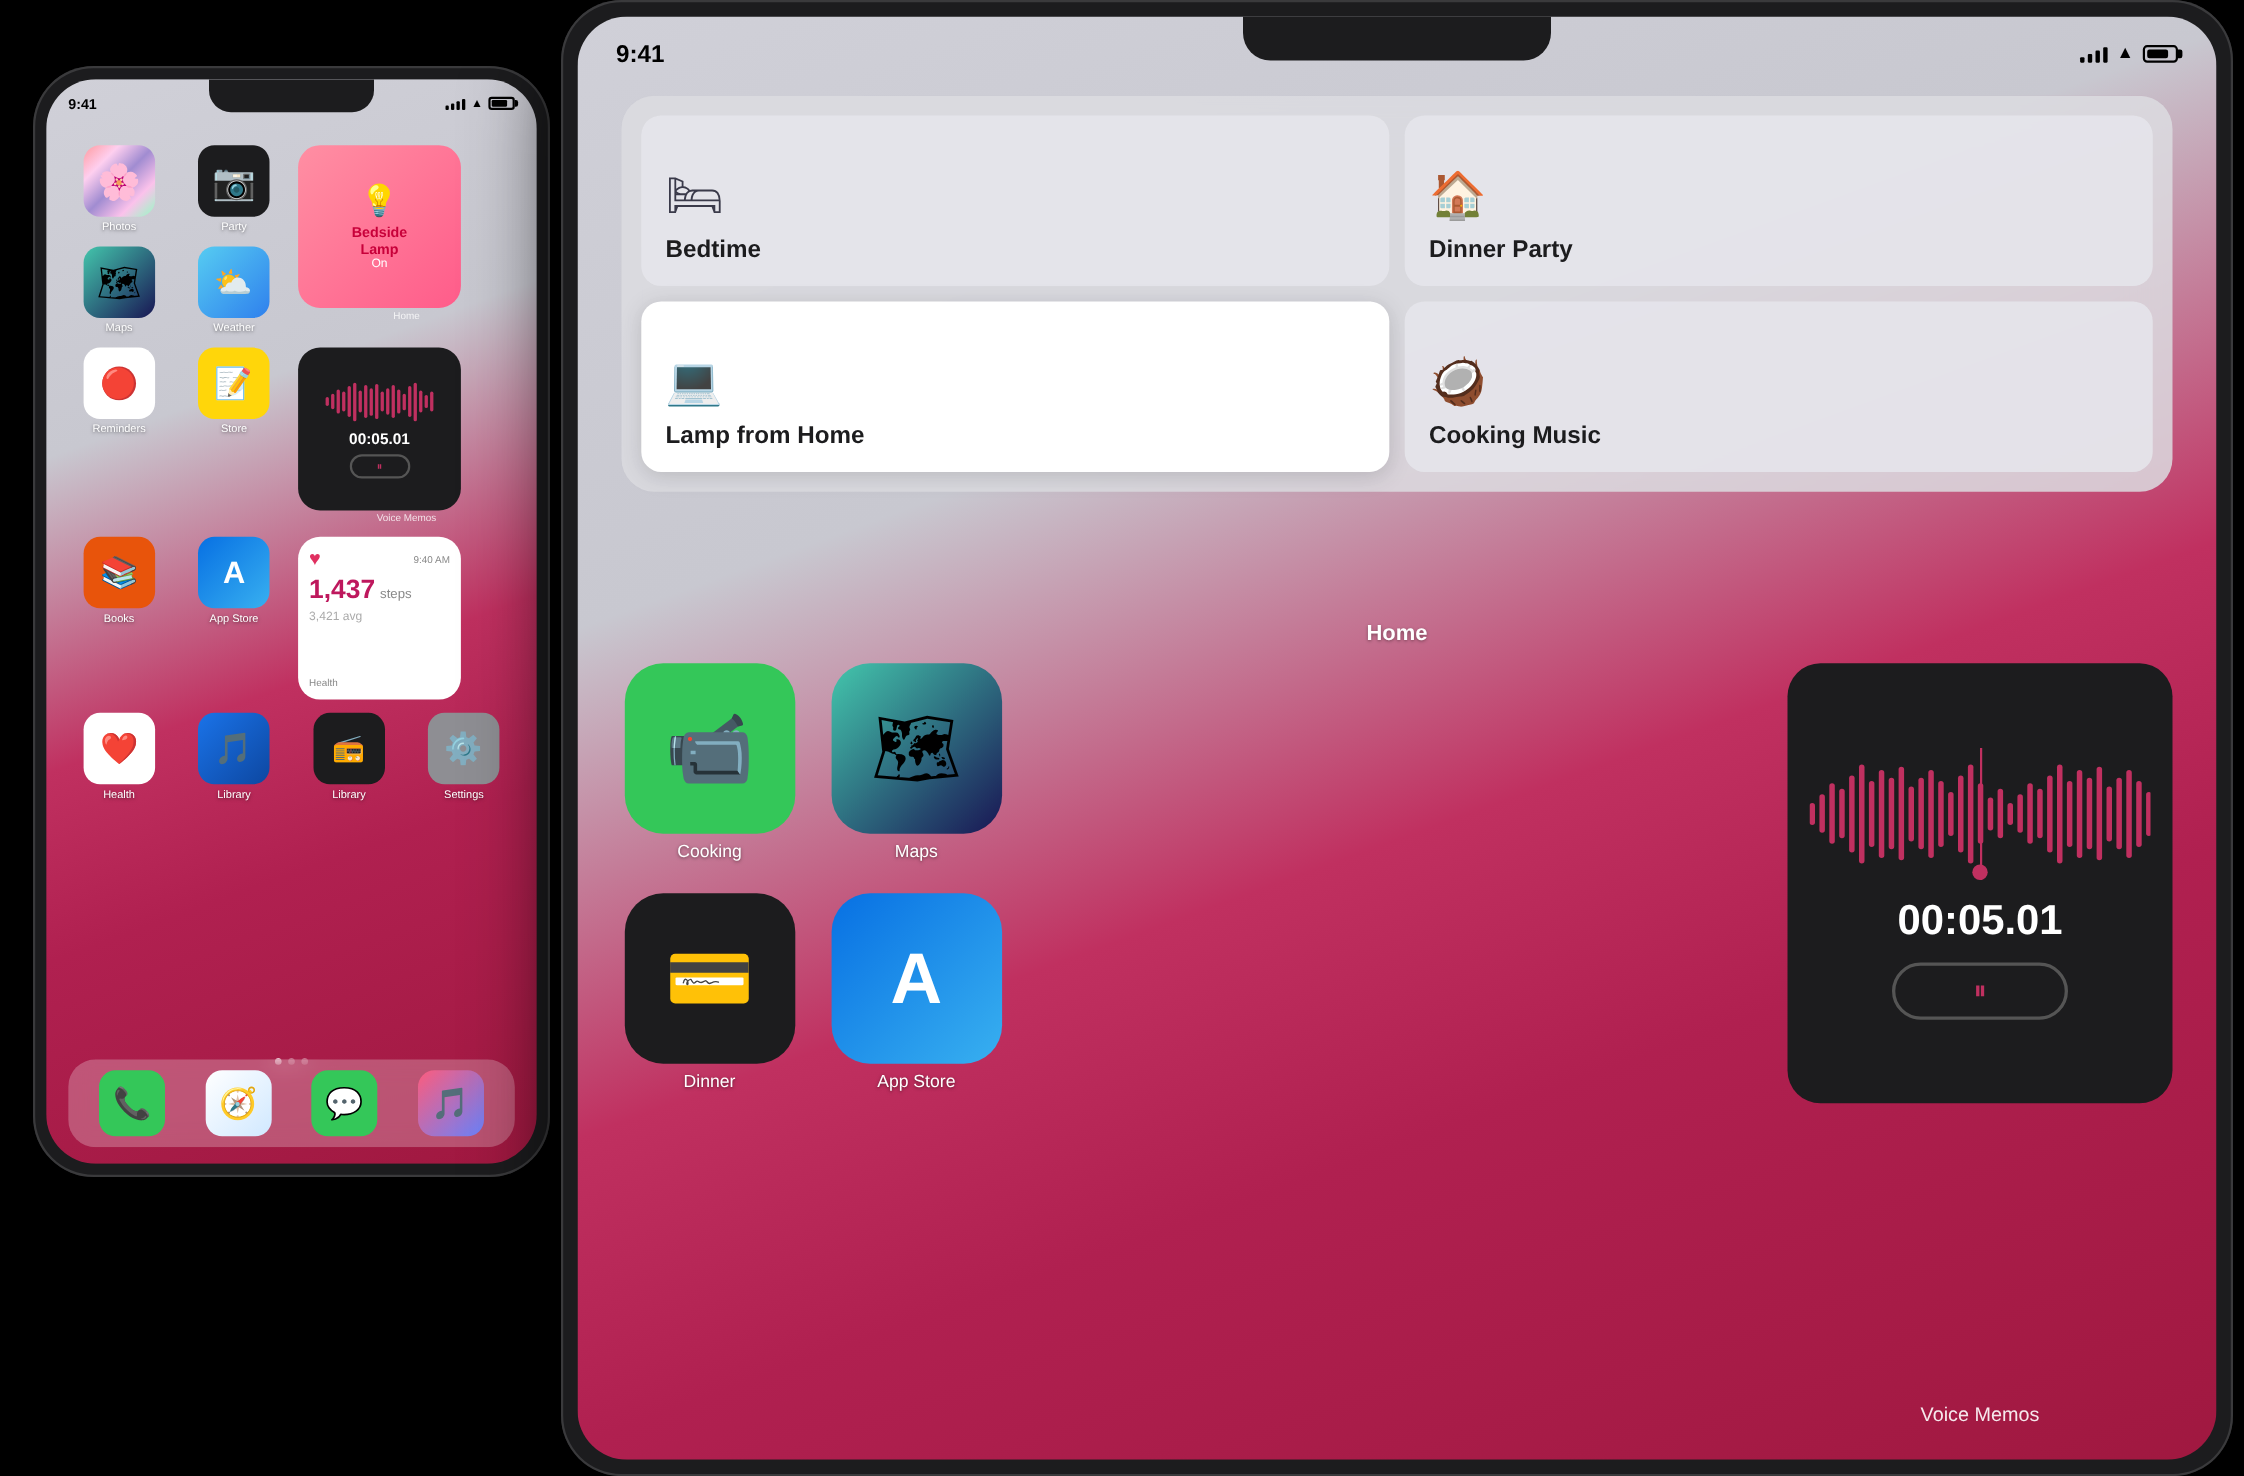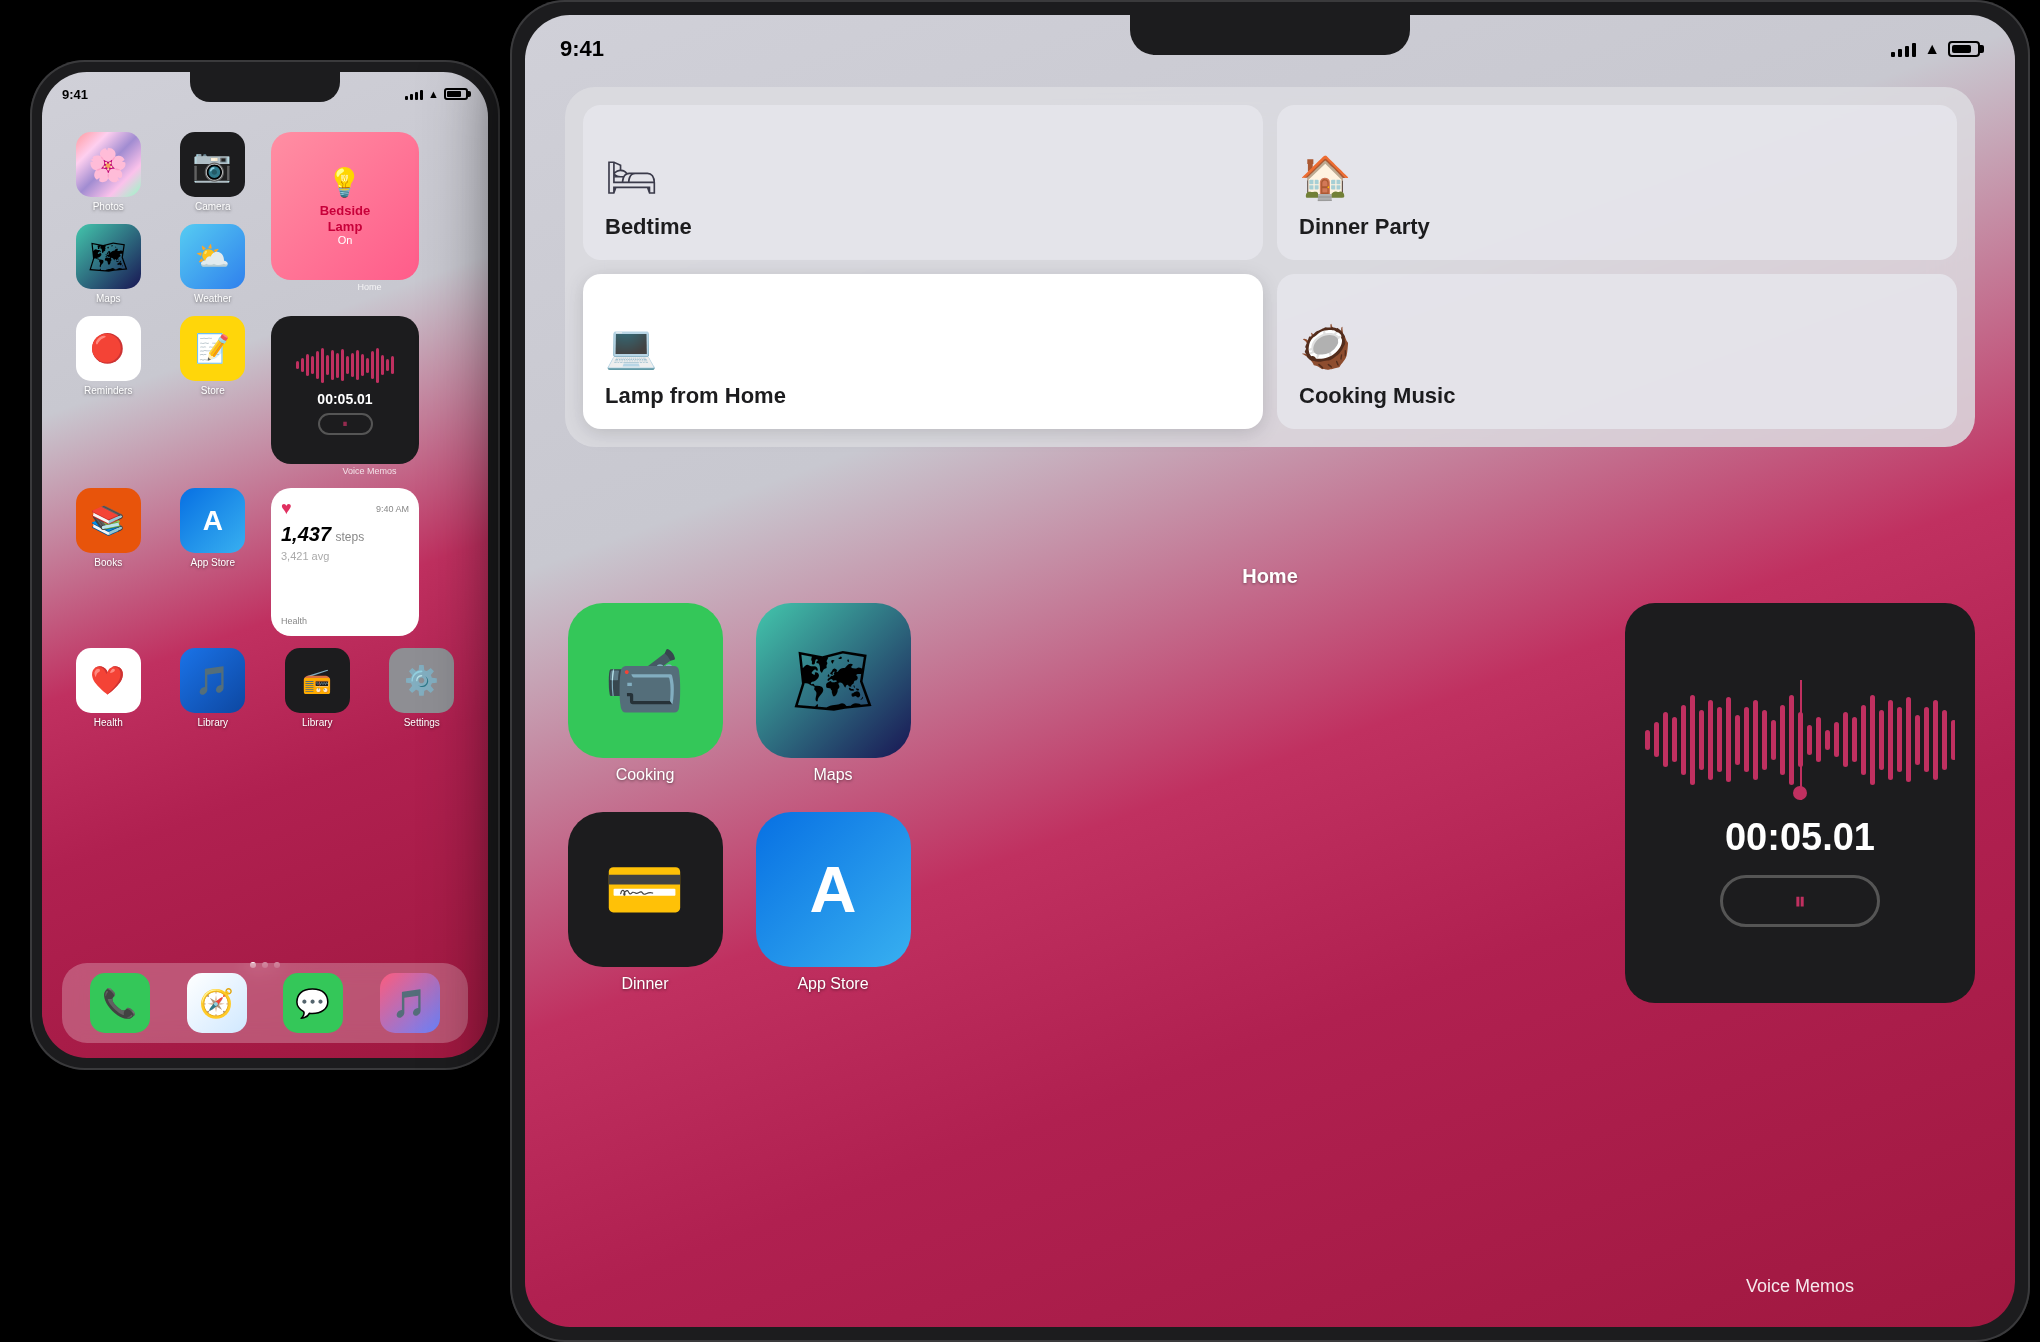--- a/index.html
+++ b/index.html
@@ -243,24 +243,23 @@
     }
     .health-heart {
       color: #e03060;
       font-size: 18px;
     }
     .health-time {
       font-size: 9px;
       color: #888;
     }
     .health-steps {
-      font-size: 20px;
+      font-size: 24px;
       font-weight: 700;
-      color: #000000;
-      font-style: italic;
+      color: #be185d;
     }
     .health-unit {
       font-size: 12px;
       color: #888;
     }
     .health-avg {
       font-size: 11px;
       color: #aaa;
       margin-top: 4px;
     }
@@ -605,21 +604,21 @@
         <div class="app-icon photos-bg">
           <span style="font-size:32px;">🌸</span>
         </div>
         <span class="app-label">Photos</span>
       </div>
 
       <div class="app-item">
         <div class="app-icon camera-bg">
           <span style="font-size:32px;">📷</span>
         </div>
-        <span class="app-label">Camera</span>
+        <span class="app-label">Party</span>
       </div>
 
       <div style="grid-column: 3 / 5; grid-row: 1 / 3;">
         <div class="widget-home" style="width:148px; height:148px;">
           <div class="widget-home-bulb">💡</div>
           <div class="widget-home-text">Bedside<br>Lamp</div>
           <div class="widget-home-sub">On</div>
         </div>
         <div style="text-align:center; font-size:9px; color:rgba(255,255,255,0.8); margin-top:2px;">Home</div>
       </div>

